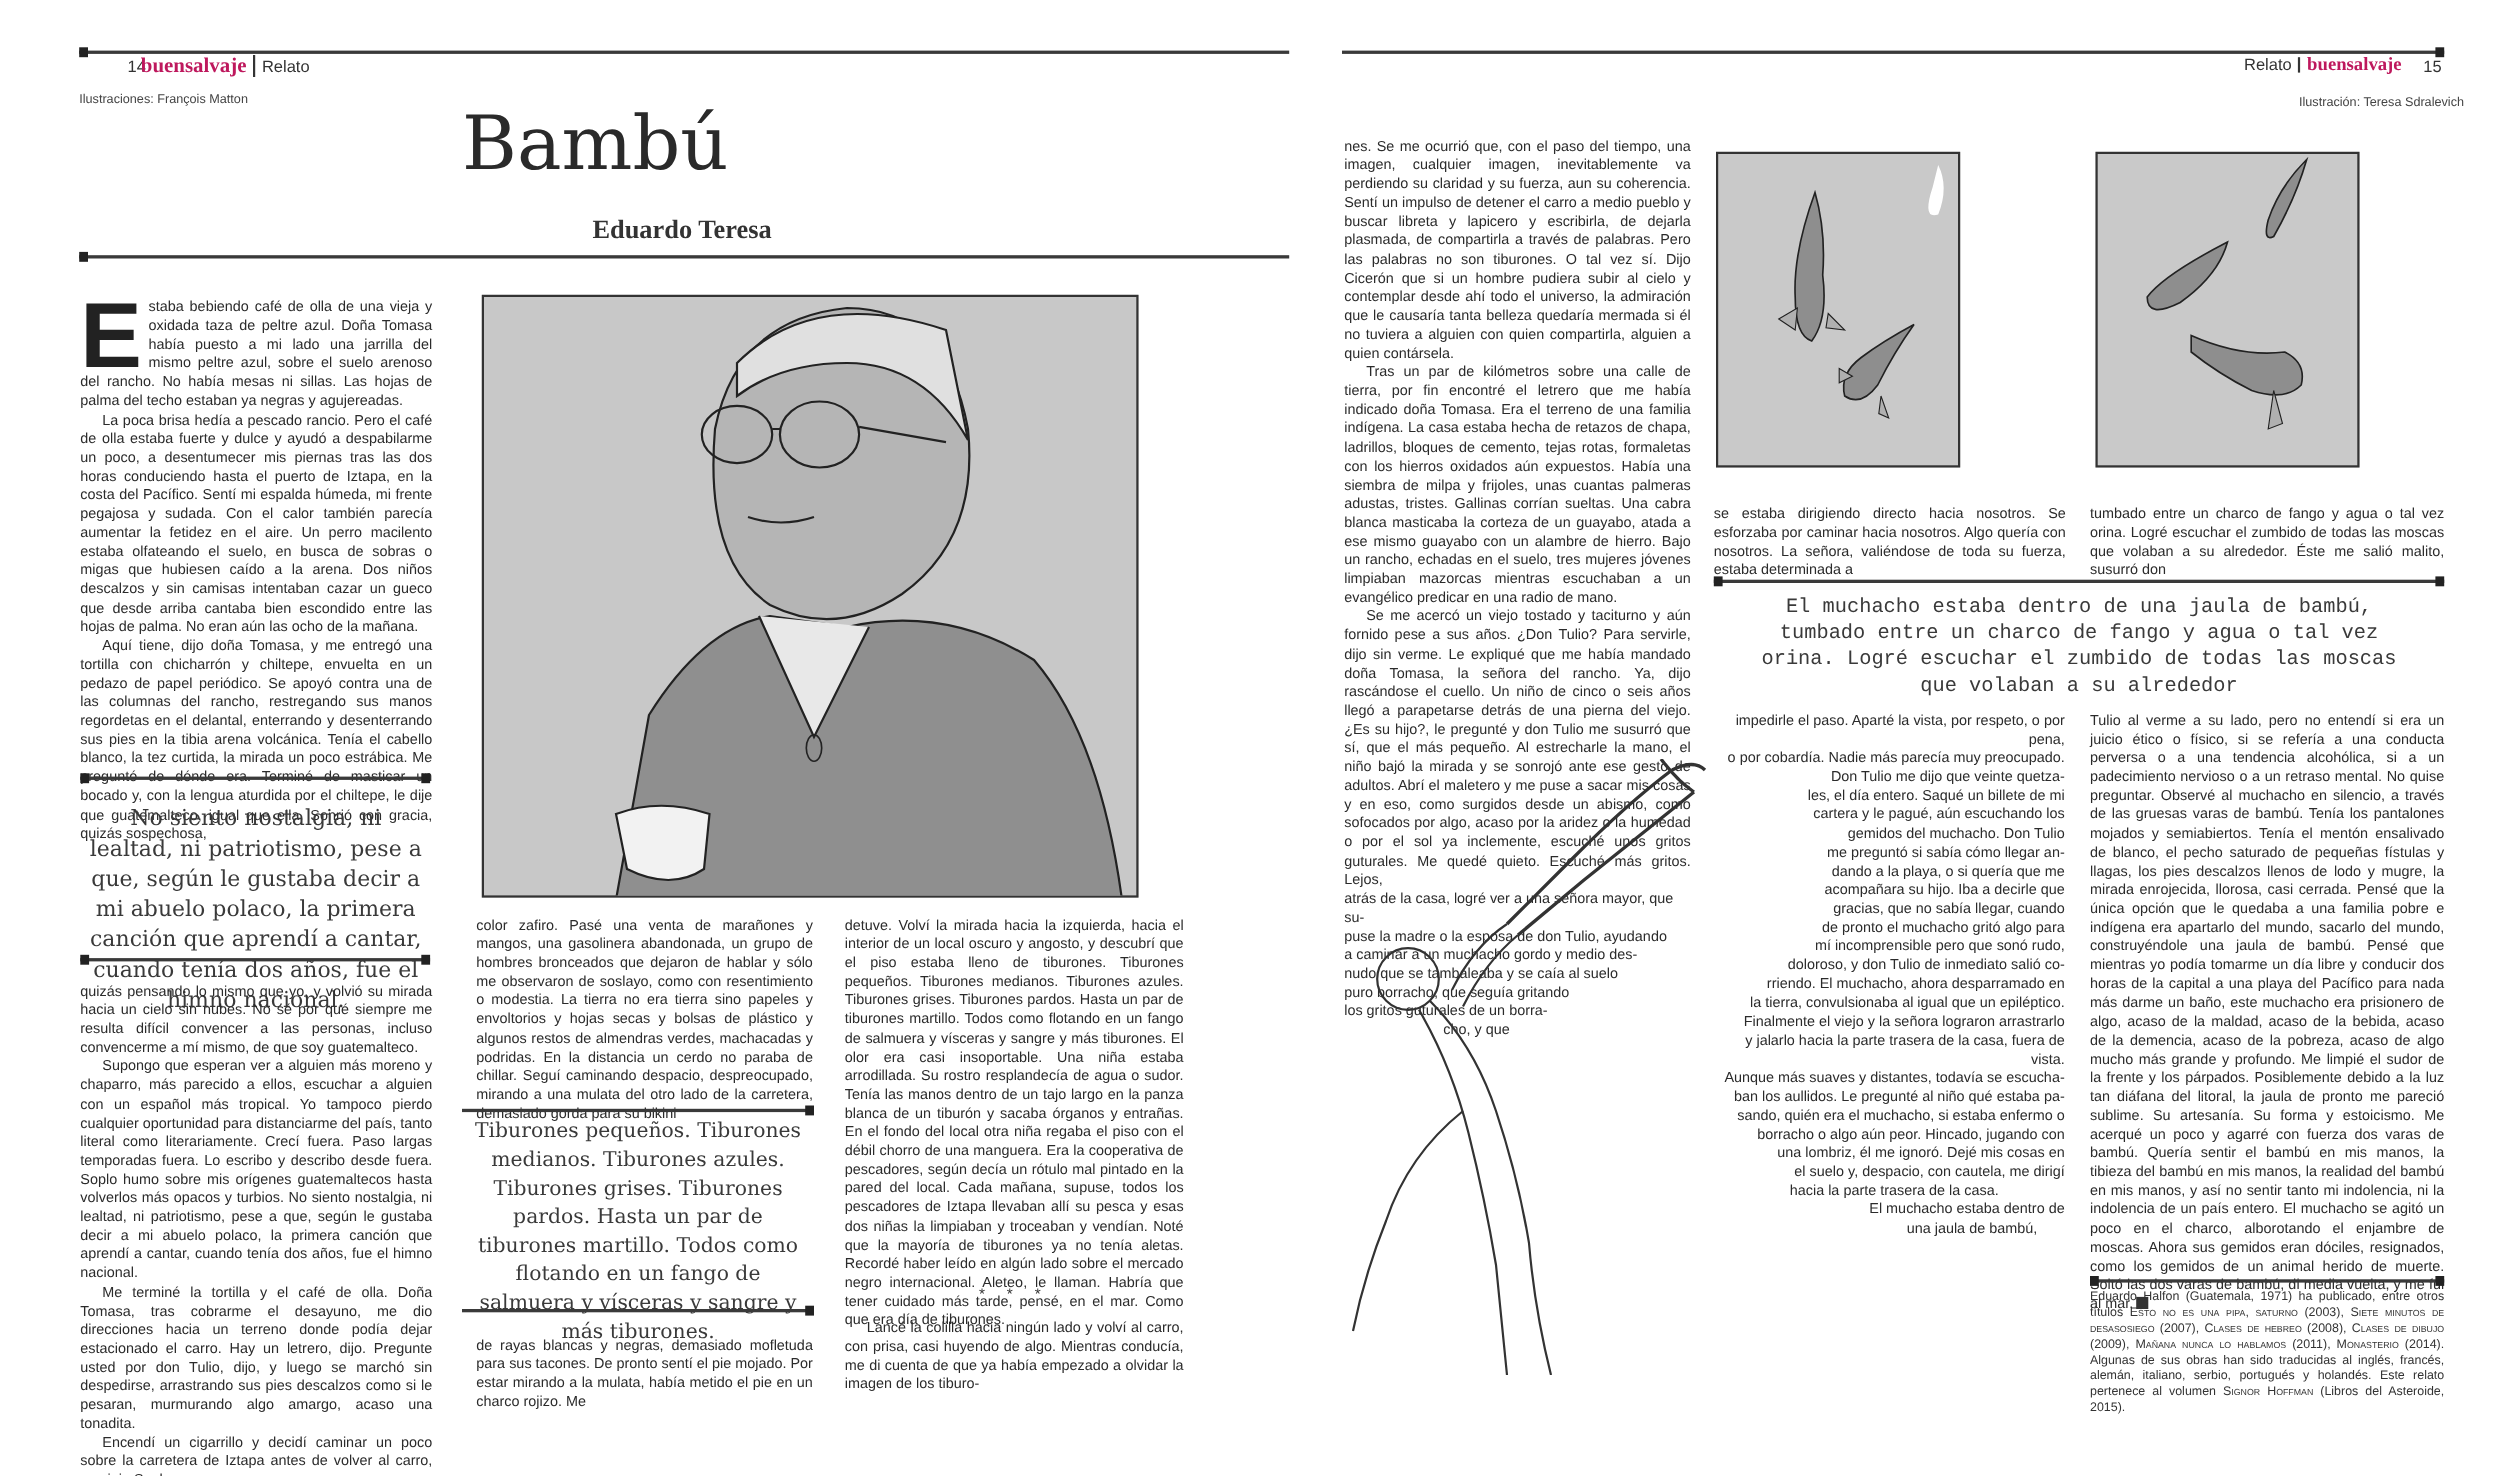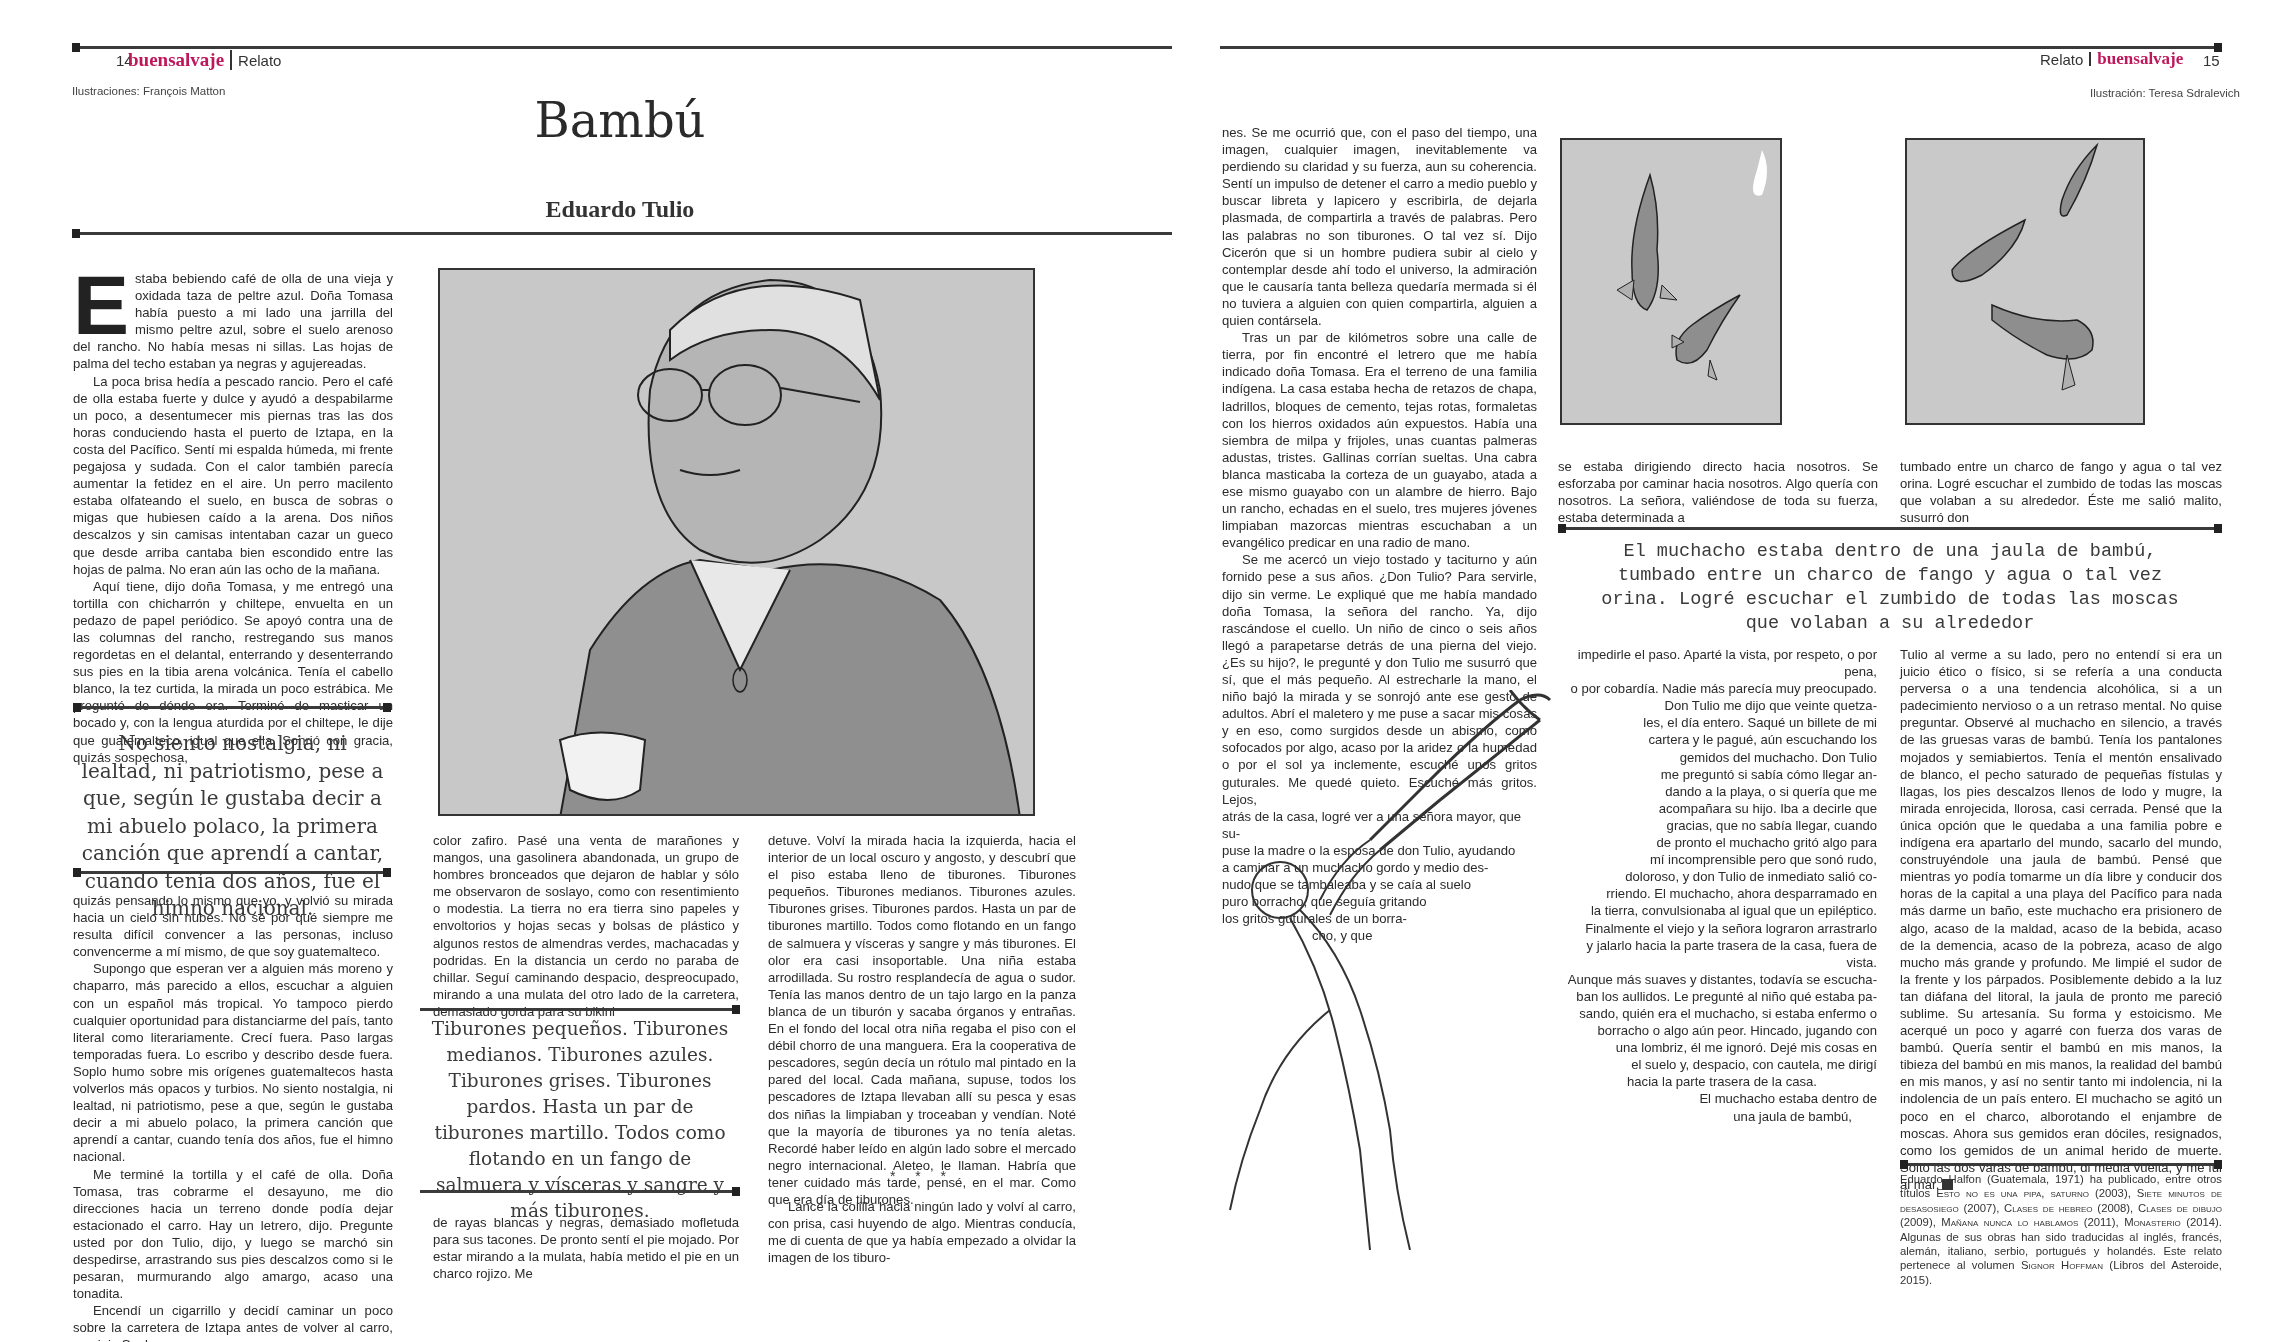--- a/index.html
+++ b/index.html
@@ -6,21 +6,21 @@
 html,body{width:2290px;height:1342px;background:#fff;overflow:hidden}
 body{position:relative;font-family:"Liberation Sans",sans-serif;color:#2a2a2a}
 .abs{position:absolute}
 .rule{position:absolute;height:3px;background:#3a3a3a}
 .rule::before,.rule::after{content:"";position:absolute;top:-3px;width:8px;height:9px;background:#222}
 .rule::before{left:0}.rule::after{right:0}
 .rule.noL::before{display:none}.rule.noR::after{display:none}
 .hdr{font-size:15px;color:#333}
 .brand{font-family:"Liberation Serif",serif;font-weight:bold;font-size:19px;color:#be185d}
 .credit{font-size:11.5px;color:#444}
-.title{font-family:"DejaVu Serif",serif;font-size:48px;color:#2a2a2a;text-align:center}
+.title{font-family:"DejaVu Serif",serif;font-size:68px;color:#2a2a2a;text-align:left}
 .author{font-family:"Liberation Serif",serif;font-weight:bold;font-size:24px;color:#333;text-align:center}
 .body{font-family:"Liberation Sans",sans-serif;font-size:13.1px;line-height:17.1px;text-align:justify;color:#2b2b2b;hyphens:none}
 .body p{text-indent:20px}
 .body p.noind{text-indent:0}
 .drop{float:left;font-family:"Liberation Sans",sans-serif;font-size:84px;line-height:66px;margin:2px 6px 0 0;color:#222;font-weight:bold}
 .quote{font-family:"DejaVu Serif",serif;color:#3a3a3a;text-align:center}
 .q1{font-size:20px;line-height:27.5px}
 .q2{font-size:18.5px;line-height:26px}
 .q3{font-size:18.5px;line-height:24px}
 .bio{font-size:11.3px;line-height:14.4px;text-align:justify;color:#333}
@@ -35,21 +35,21 @@
 <div class="rule noR" style="left:72px;top:46px;width:1100px;"></div>
 <div class="abs hdr" style="left:72px;top:52px;margin-left:44px;">14</div>
 <div class="abs" style="left:128px;top:49px;display:flex;align-items:center;gap:6px;">
   <span class="brand">buensalvaje</span>
   <span style="display:inline-block;width:2px;height:20px;background:#333"></span>
   <span class="hdr">Relato</span>
 </div>
 <div class="abs credit" style="left:72px;top:85px;">Ilustraciones: François Matton</div>
 
 <div class="abs title" style="left:420px;top:92px;width:400px;">Bambú</div>
-<div class="abs author" style="left:420px;top:196px;width:400px;">Eduardo Tulio</div>
+<div class="abs author" style="left:420px;top:196px;width:400px;">Eduardo Teresa</div>
 <div class="rule noR" style="left:72px;top:232px;width:1100px;"></div>
 
 <div class="abs body" style="left:73px;top:270px;width:320px;">
   <p class="noind"><span class="drop">E</span><span>staba bebiendo café de olla de una vieja y oxidada taza de peltre azul. Doña Tomasa había puesto a mi lado una jarrilla del mismo peltre azul, sobre el suelo arenoso del rancho. No había mesas ni sillas. Las hojas de palma del techo estaban ya negras y agujereadas.</span></p>
   <p>La poca brisa hedía a pescado rancio. Pero el café de olla estaba fuerte y dulce y ayudó a despabilarme un poco, a desentumecer mis piernas tras las dos horas conduciendo hasta el puerto de Iztapa, en la costa del Pacífico. Sentí mi espalda húmeda, mi frente pegajosa y sudada. Con el calor también parecía aumentar la fetidez en el aire. Un perro macilento estaba olfateando el suelo, en busca de sobras o migas que hubiesen caído a la arena. Dos niños descalzos y sin camisas intentaban cazar un gueco que desde arriba cantaba bien escondido entre las hojas de palma. No eran aún las ocho de la mañana.</p>
   <p>Aquí tiene, dijo doña Tomasa, y me entregó una tortilla con chicharrón y chiltepe, envuelta en un pedazo de papel periódico. Se apoyó contra una de las columnas del rancho, restregando sus manos regordetas en el delantal, enterrando y desenterrando sus pies en la tibia arena volcánica. Tenía el cabello blanco, la tez curtida, la mirada un poco estrábica. Me preguntó de dónde era. Terminé de masticar un bocado y, con la lengua aturdida por el chiltepe, le dije que guatemalteco, igual que ella. Sonrió con gracia, quizás sospechosa,</p>
 </div>
 <div class="rule" style="left:73px;top:706px;width:318px;"></div>
 <div class="abs quote q1" style="left:80px;top:730px;width:305px;">No siento nostalgia, ni lealtad, ni patriotismo, pese a que, según le gustaba decir a mi abuelo polaco, la primera canción que aprendí a cantar, cuando tenía dos años, fue el himno nacional.</div>
 <div class="rule" style="left:73px;top:871px;width:318px;"></div>

